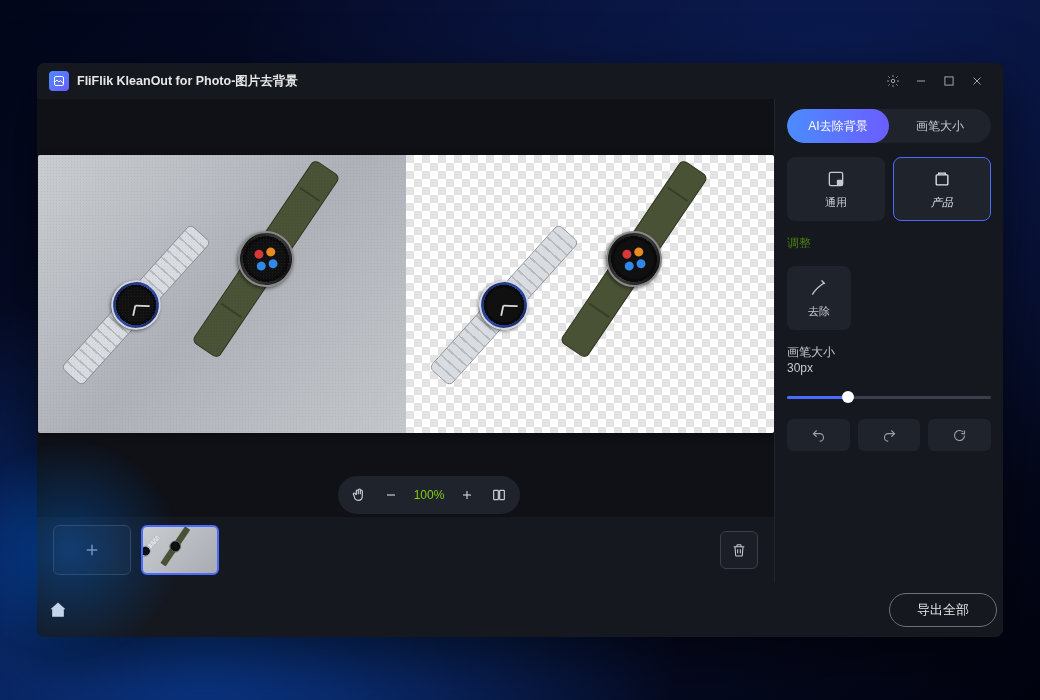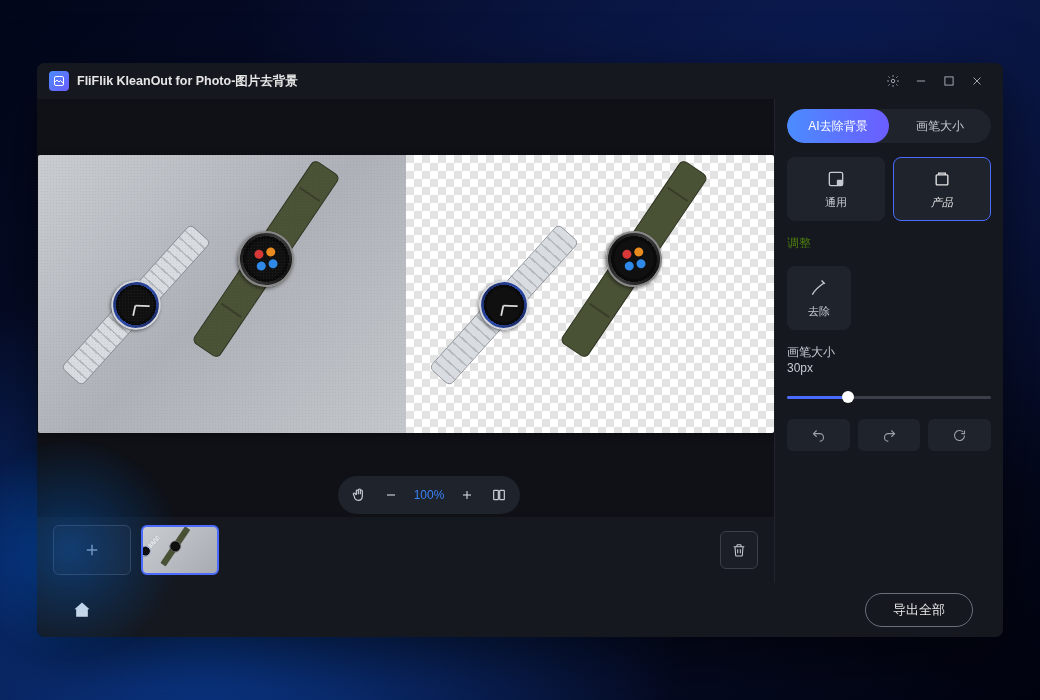--- a/index.html
+++ b/index.html
@@ -124,21 +124,21 @@
   .dot.b { bottom:0; left:50%; transform:translateX(-50%); background:#2e89e8; }
   .hands::before, .hands::after {
     content:""; position:absolute; left:50%; top:50%; background:#ddd; transform-origin:left center;
   }
   .hands::before { width:16px; height:1.5px; transform: rotate(-40deg); }
   .hands::after  { width:12px; height:1.5px; transform: rotate(60deg); }
 
   
   .zoombar {
     height: 44px; display:flex; align-items:center; justify-content:center; gap:6px;
-    color:#3b82f6; font-size:12px;padding-left:47px;
+    color:#84cc16; font-size:12px;padding-left:47px;
   }
   .zoom-pill {
     display:flex; align-items:center; gap:2px;
     background:#1f232c; border-radius:20px; padding:4px 6px;
   }
   .zbtn {
     width:30px; height:30px; display:flex; align-items:center; justify-content:center;
     border-radius:50%; cursor:pointer; color:#c7cad2;
   }
   .zbtn svg { width:16px; height:16px; stroke:currentColor; fill:none; stroke-width:1.8; }
@@ -162,21 +162,21 @@
   .tray-spacer { flex:1; }
   .trash {
     width:38px; height:38px; border:1px solid #3a3f4a; border-radius:6px;
     background:#1b1e26; display:flex; align-items:center; justify-content:center;
     color:#c7cad2; cursor:pointer;
   }
   .trash svg { width:16px; height:16px; stroke:currentColor; fill:none; stroke-width:1.6; }
 
   
   .footer {
-    height: 54px; display:flex; align-items:center; padding:0 30px; gap:6px;
+    height: 54px; display:flex; align-items:center; padding:0 6px; gap:6px;
     background:#15181f;
   }
   .home-btn {
     width:30px; height:30px; display:flex; align-items:center; justify-content:center;
     color:#e6e6e6; cursor:pointer;
   }
   .home-btn svg { width:20px; height:20px; fill:currentColor; }
   .footer-spacer { flex:1; }
   .btn {
     height:34px; min-width:108px; padding:0 20px; border-radius:17px;

